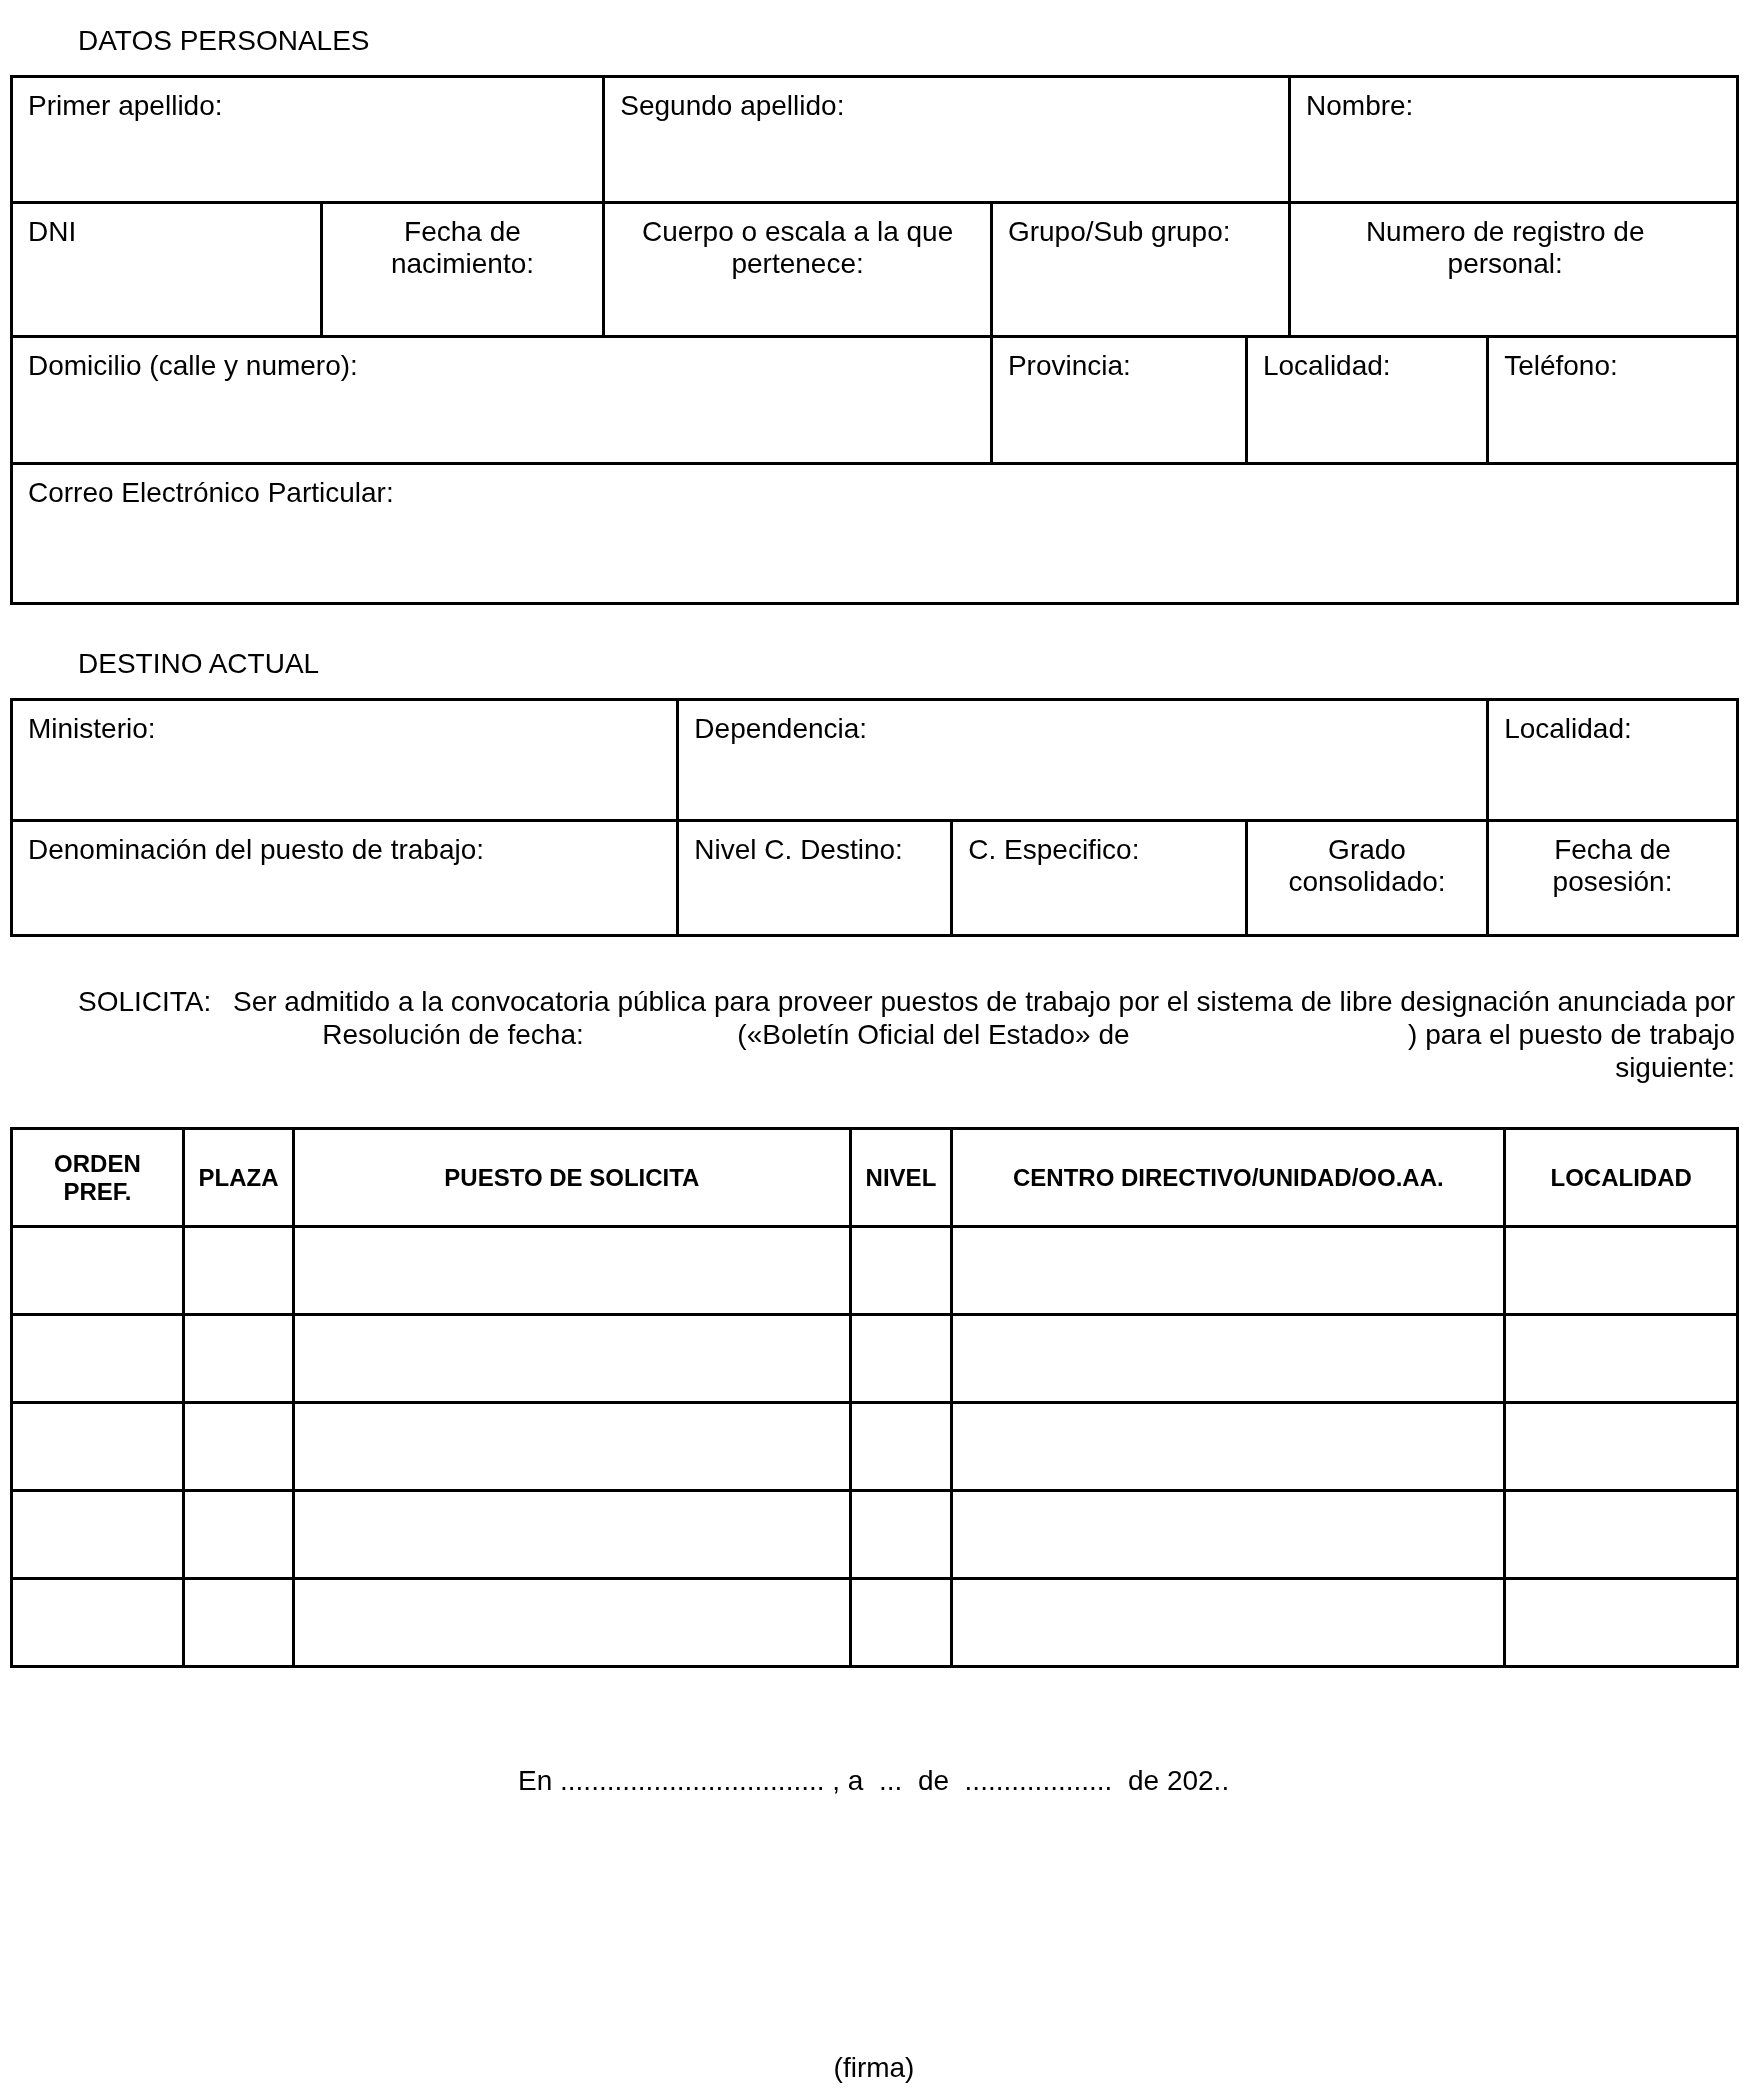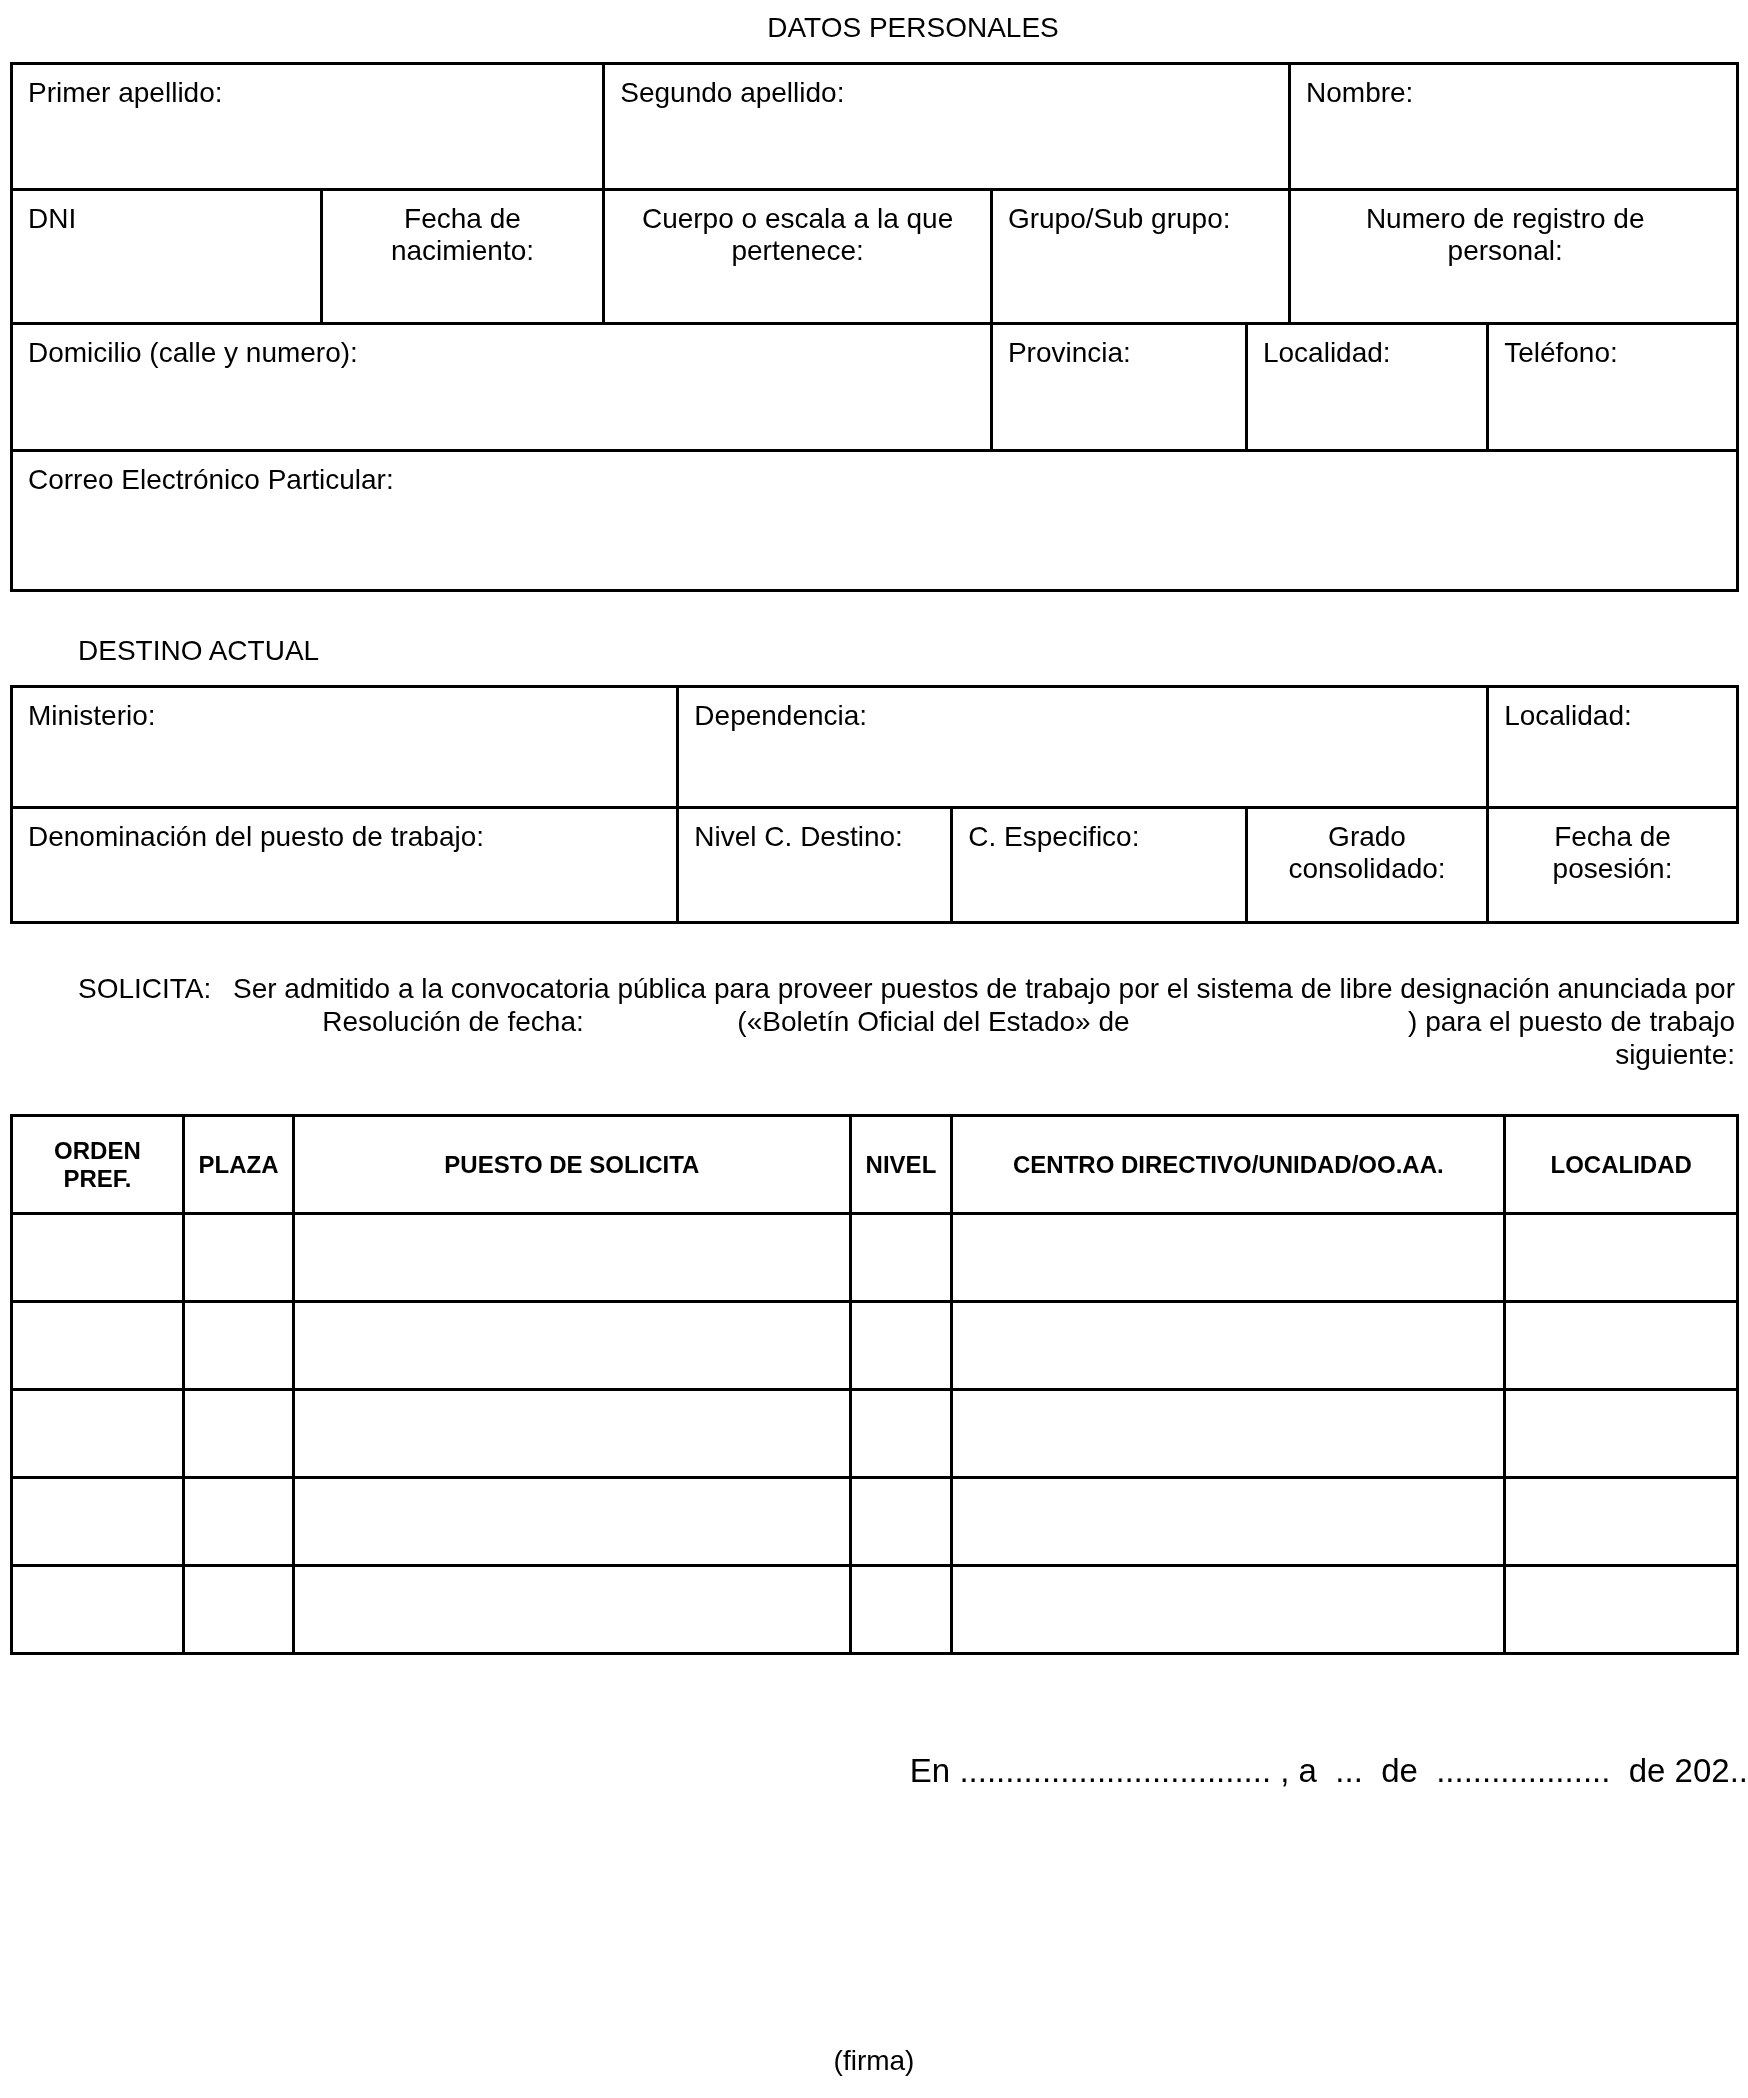--- a/index.html
+++ b/index.html
@@ -14,21 +14,21 @@
     width: 1748px;
     height: 2098px;
     font-size: 28px;
     position: relative;
   }
   .section-title {
     font-size: 28px;
     font-weight: normal;
     margin: 0 0 18px 78px;
   }
-  .title-top { padding-top: 12px; text-align: center; }
+  .title-top { padding-top: 25px; }
   .ftable {
     width: 1729px;
     margin-left: 10px;
     border: 3.3px solid #000;
   }
   .frow { display: flex; }
   .frow + .frow { border-top: 3.3px solid #000; }
   .fcell {
     padding: 11.5px 15px;
     overflow: hidden;
@@ -67,22 +67,21 @@
     text-align: center;
     font-weight: bold;
     font-size: 24px;
     line-height: 28px;
     padding: 6.6px 11.5px;
   }
 
   .date-line {
     margin: 97px 0 0 518px;
     white-space: pre;
-    font-size: 33px;
-    text-align: right;
+    font-size: 28px;
   }
   .signature {
     margin-top: 255px;
     text-align: center;
     font-size: 28px;
   }
 </style>
 </head>
 <body>
 

